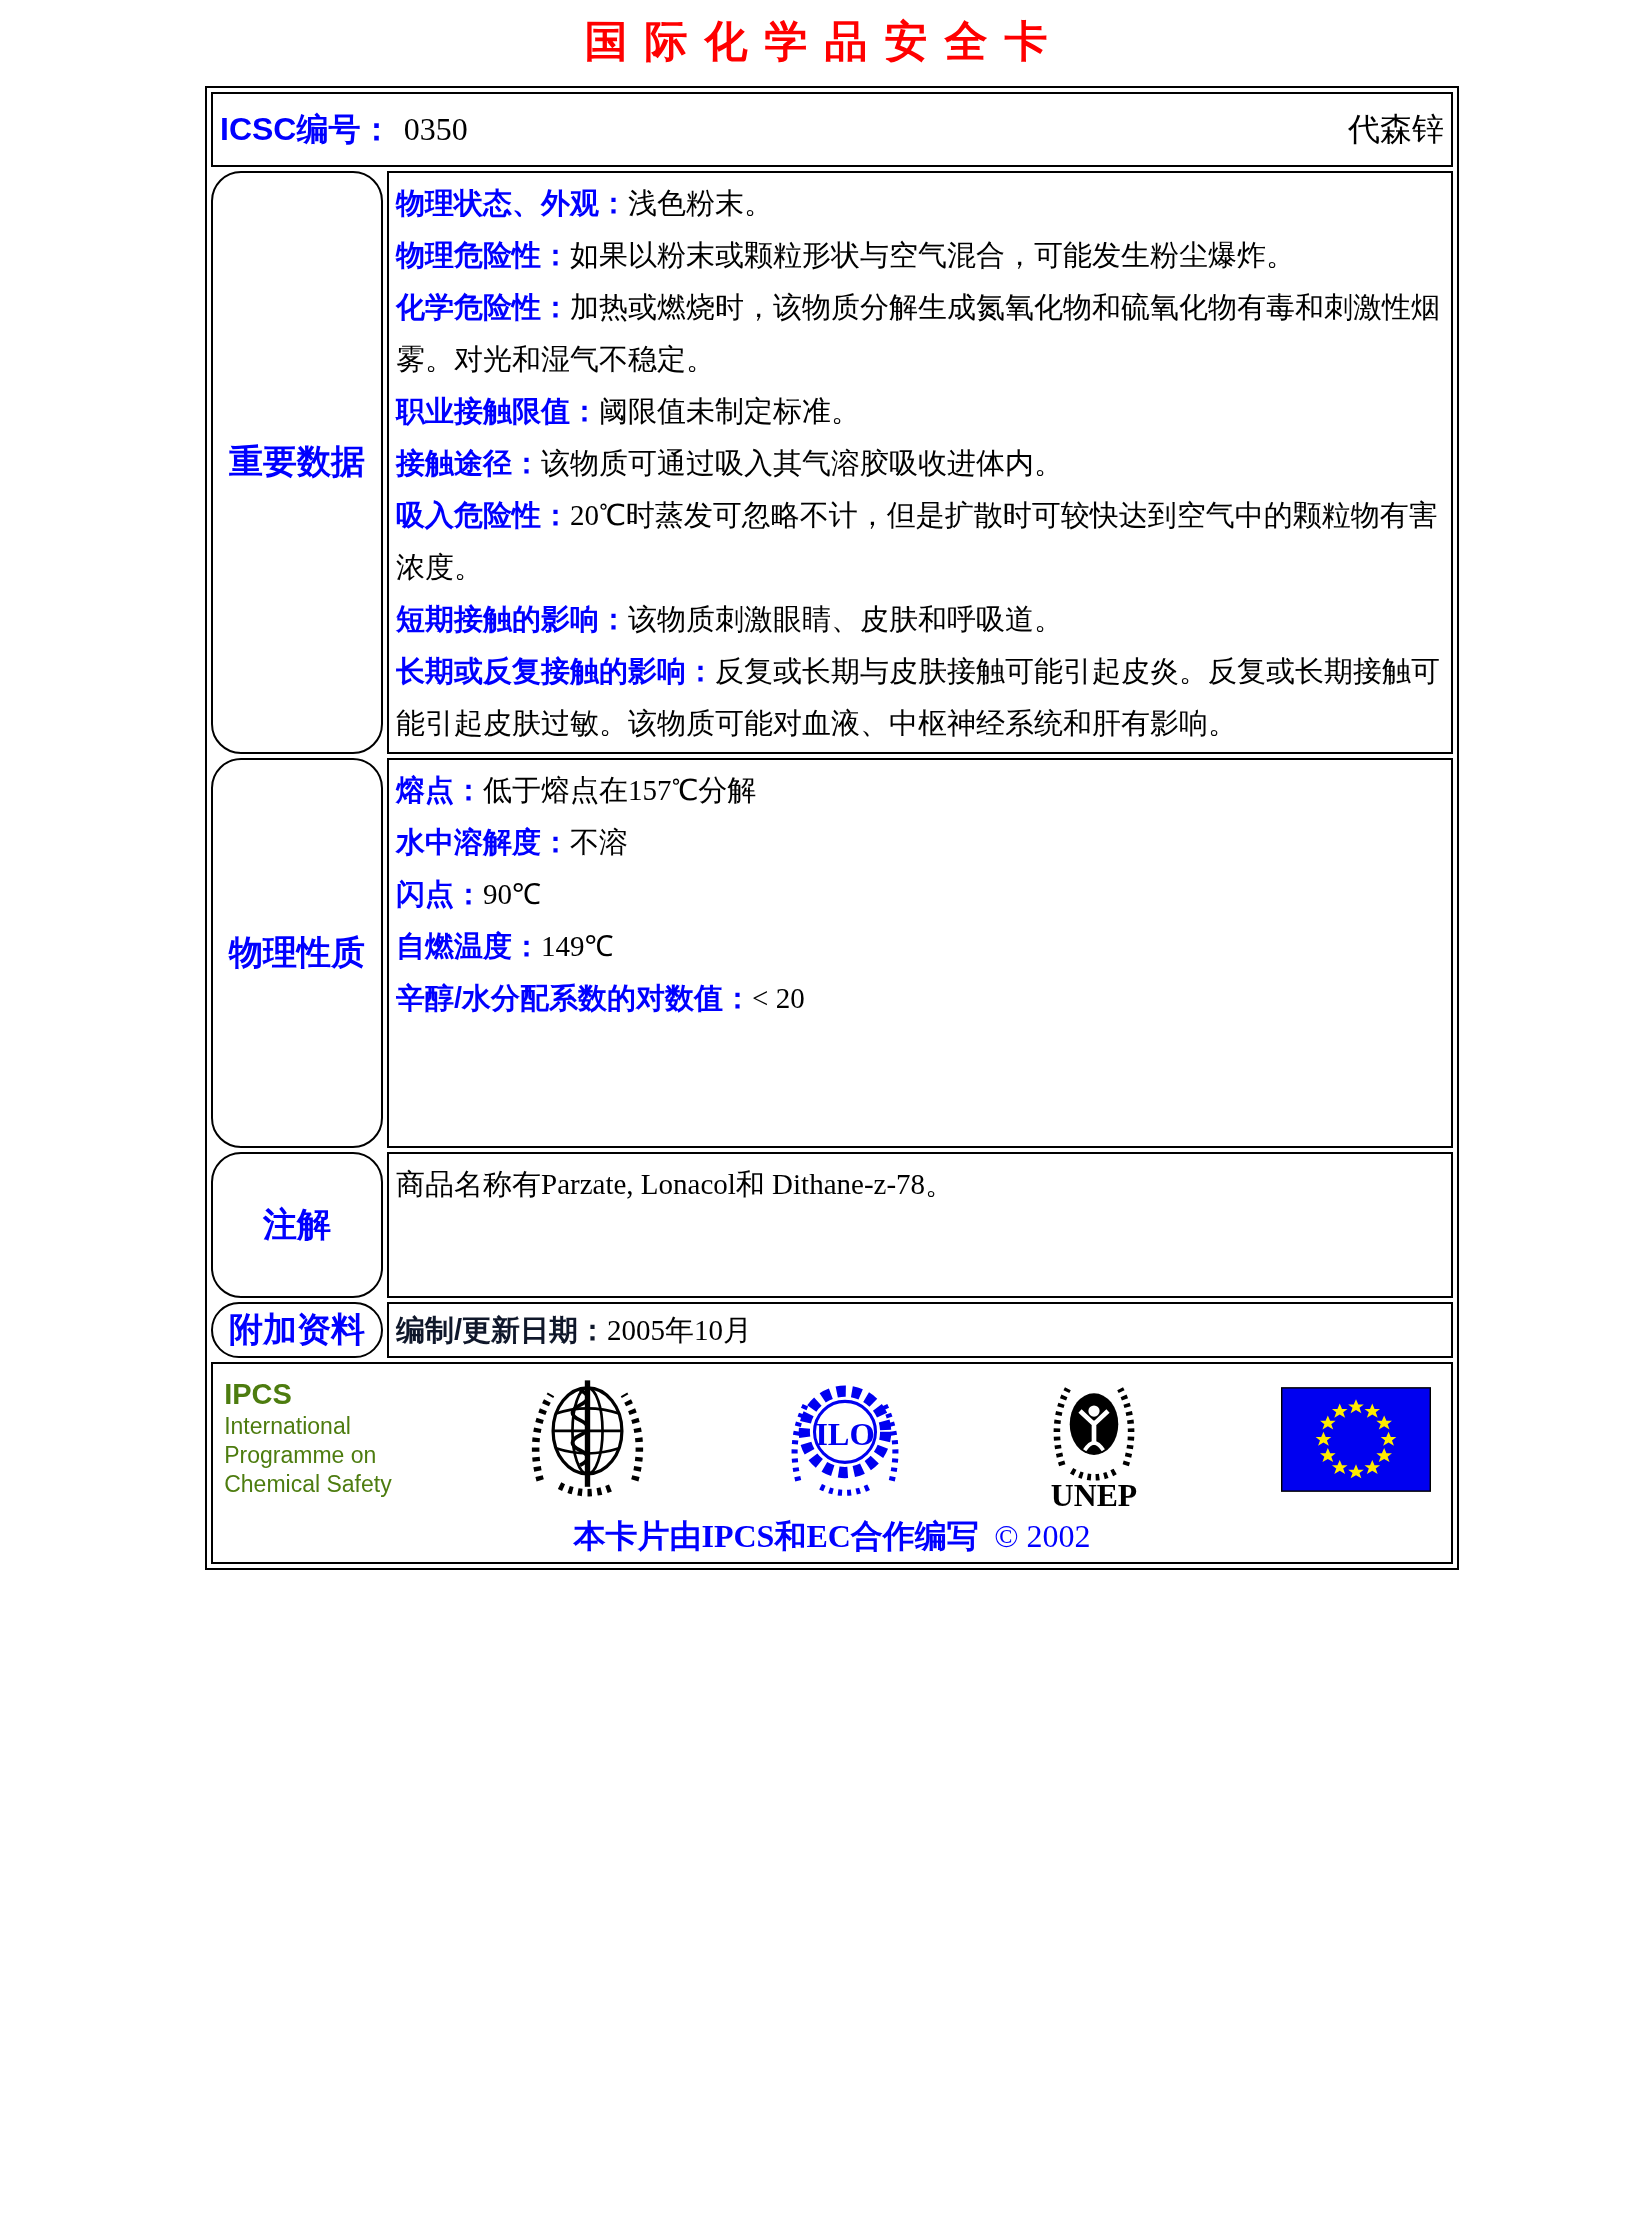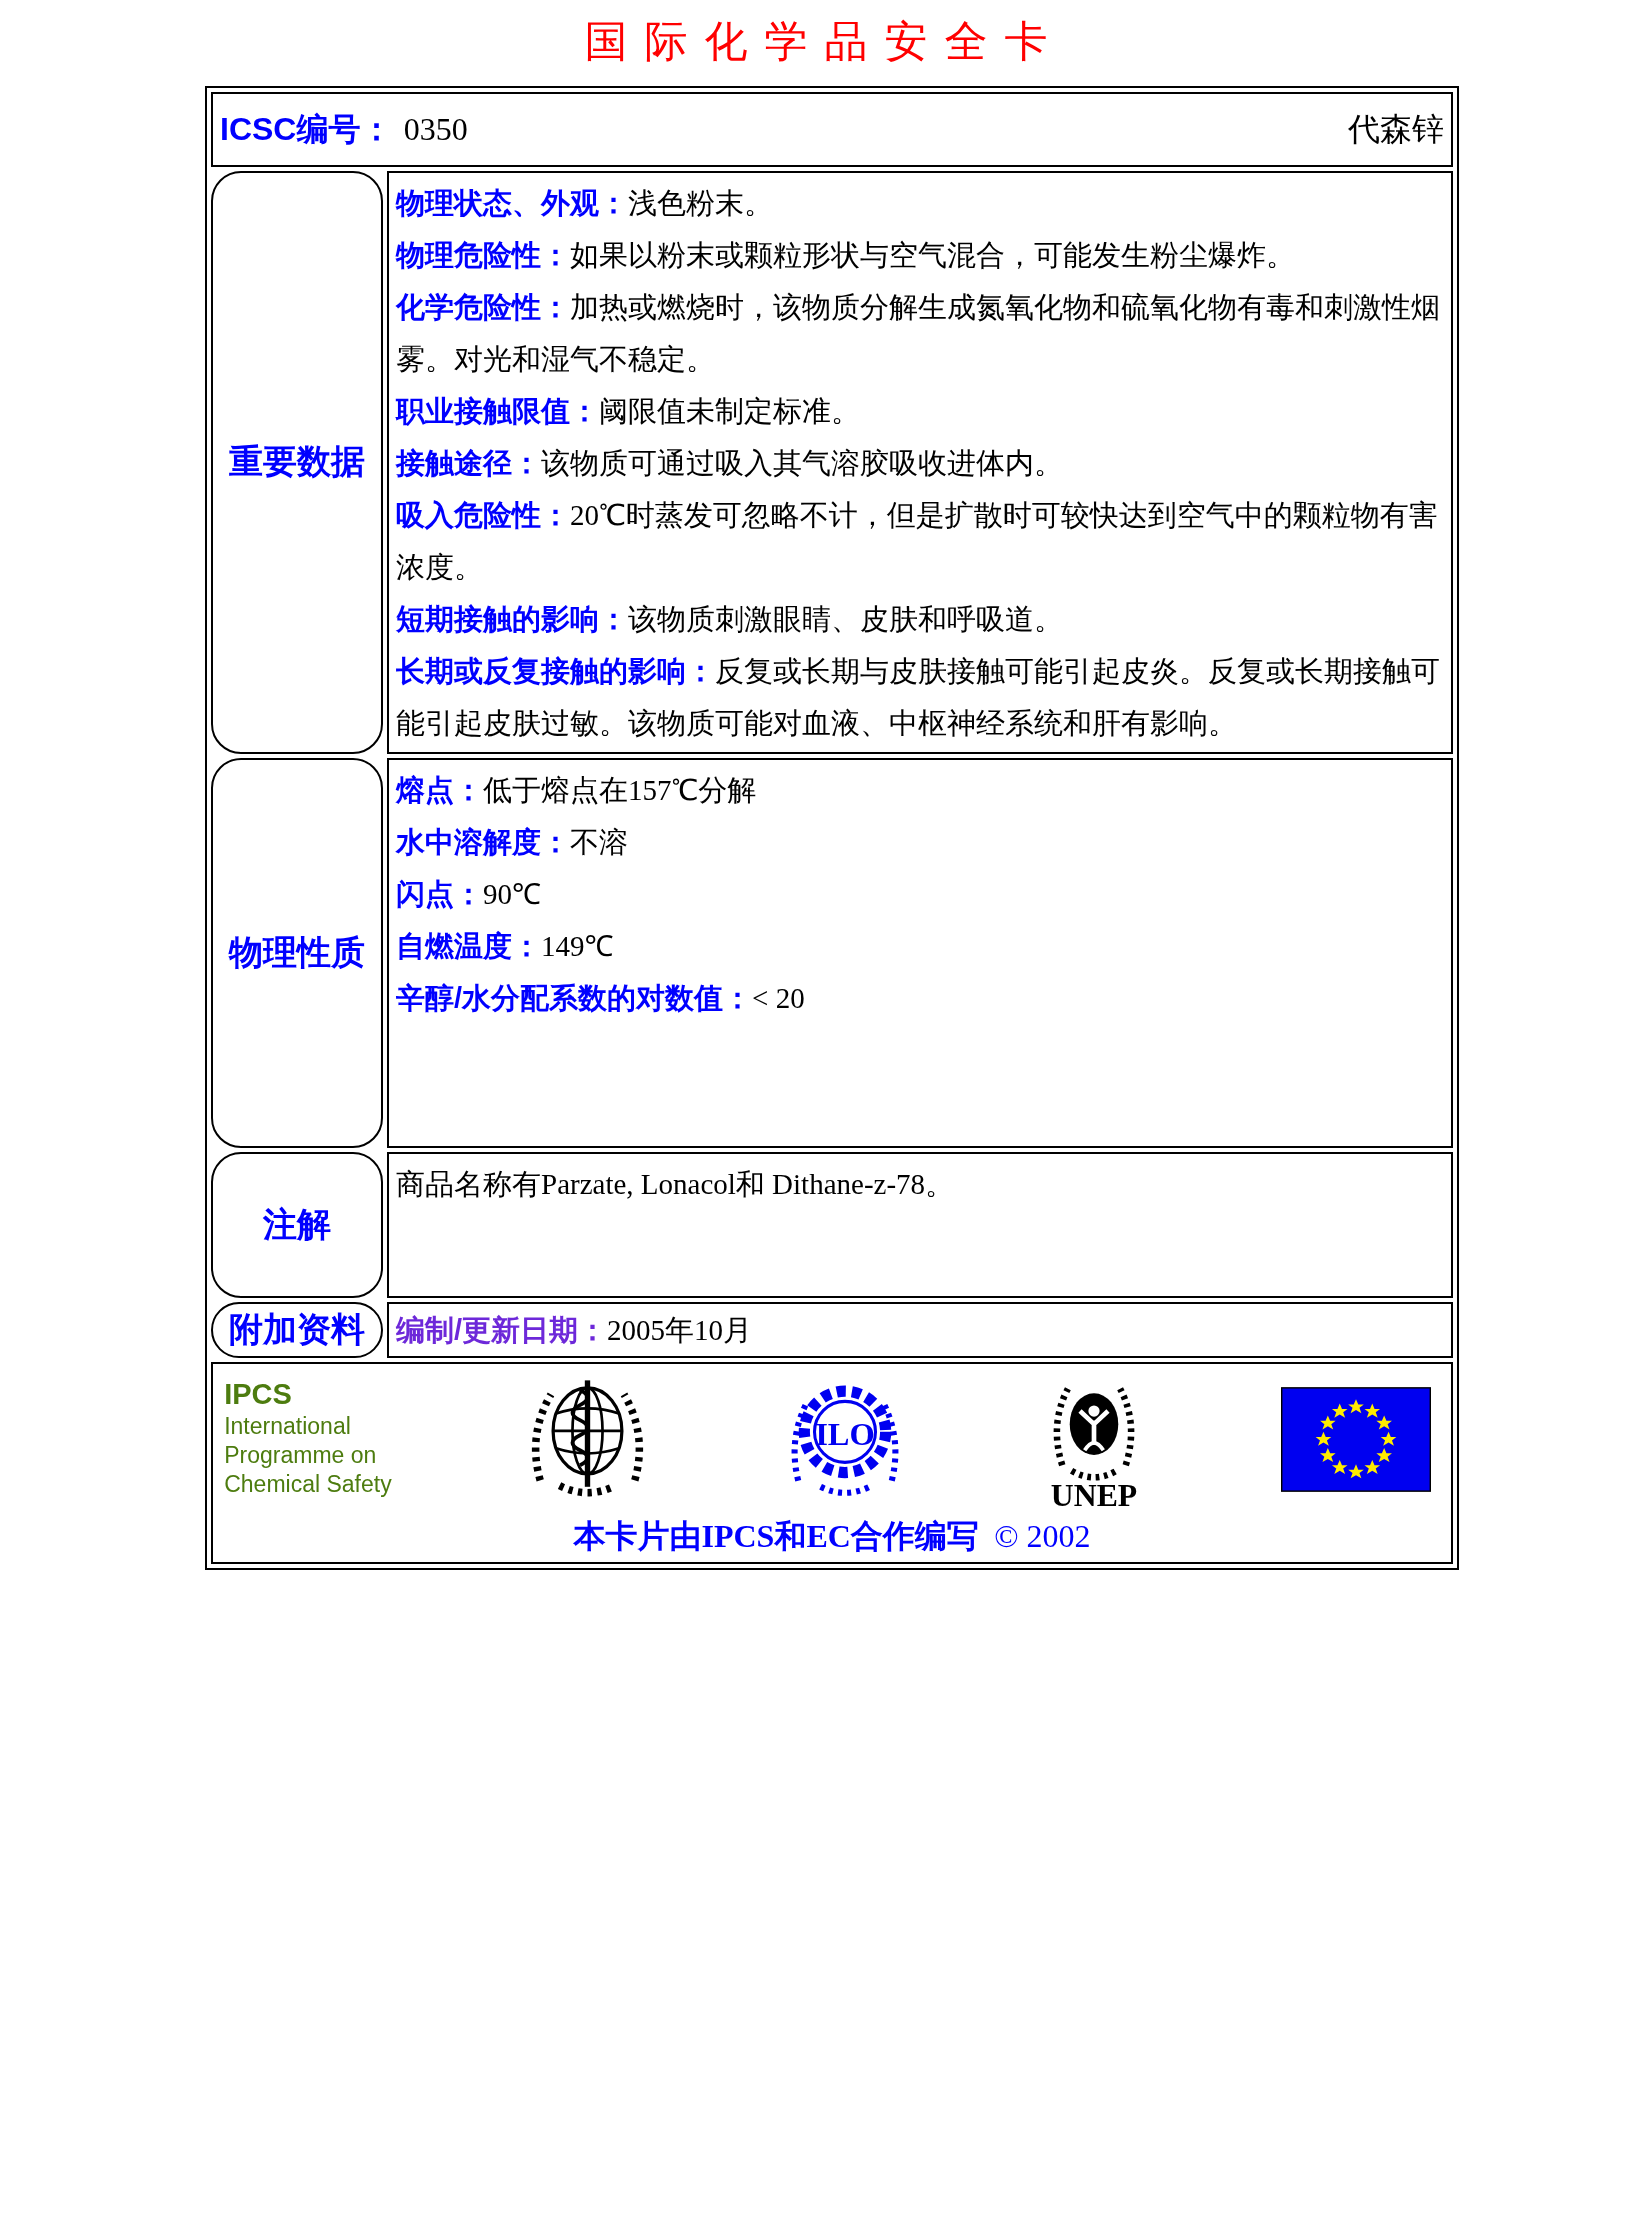--- a/index.html
+++ b/index.html
@@ -9,21 +9,21 @@
     height:2216px;
     background:#ffffff;
     font-family:"Liberation Serif", serif;
     color:#000;
   }
   .page-title{
     position:absolute;
     top:12.6px; left:0; width:1649px;
     text-align:center;
     font-family:"Liberation Sans", sans-serif;
-    font-weight:normal;
+    font-weight:bold;
     font-size:43px;
     letter-spacing:17px;
     color:#ff0000;
   }
   table.card{
     position:absolute;
     left:205px; top:86px;
     width:1254px;
     table-layout:fixed;
     border-collapse:separate;
@@ -184,21 +184,21 @@
     <td class="sec">注解</td>
     <td>
       <div class="content"><span class="pvalue">商品名称有Parzate, Lonacol和 Dithane-z-78。</span></div>
     </td>
   </tr>
 
   <tr class="r6">
     <td class="sec">附加资料</td>
     <td>
       <div class="content" style="line-height:39px;">
-        <span class="plabel" style="color:#6d28d9;">编制/更新日期：</span><span class="pvalue">2005年10月</span>
+        <span class="plabel" style="color:#0f172a;">编制/更新日期：</span><span class="pvalue">2005年10月</span>
       </div>
     </td>
   </tr>
 
   <tr class="r7">
     <td colspan="2">
       <div class="logos-strip">
         <div class="ipcs-block">
           <div class="t">IPCS</div>
           <div>International</div>

